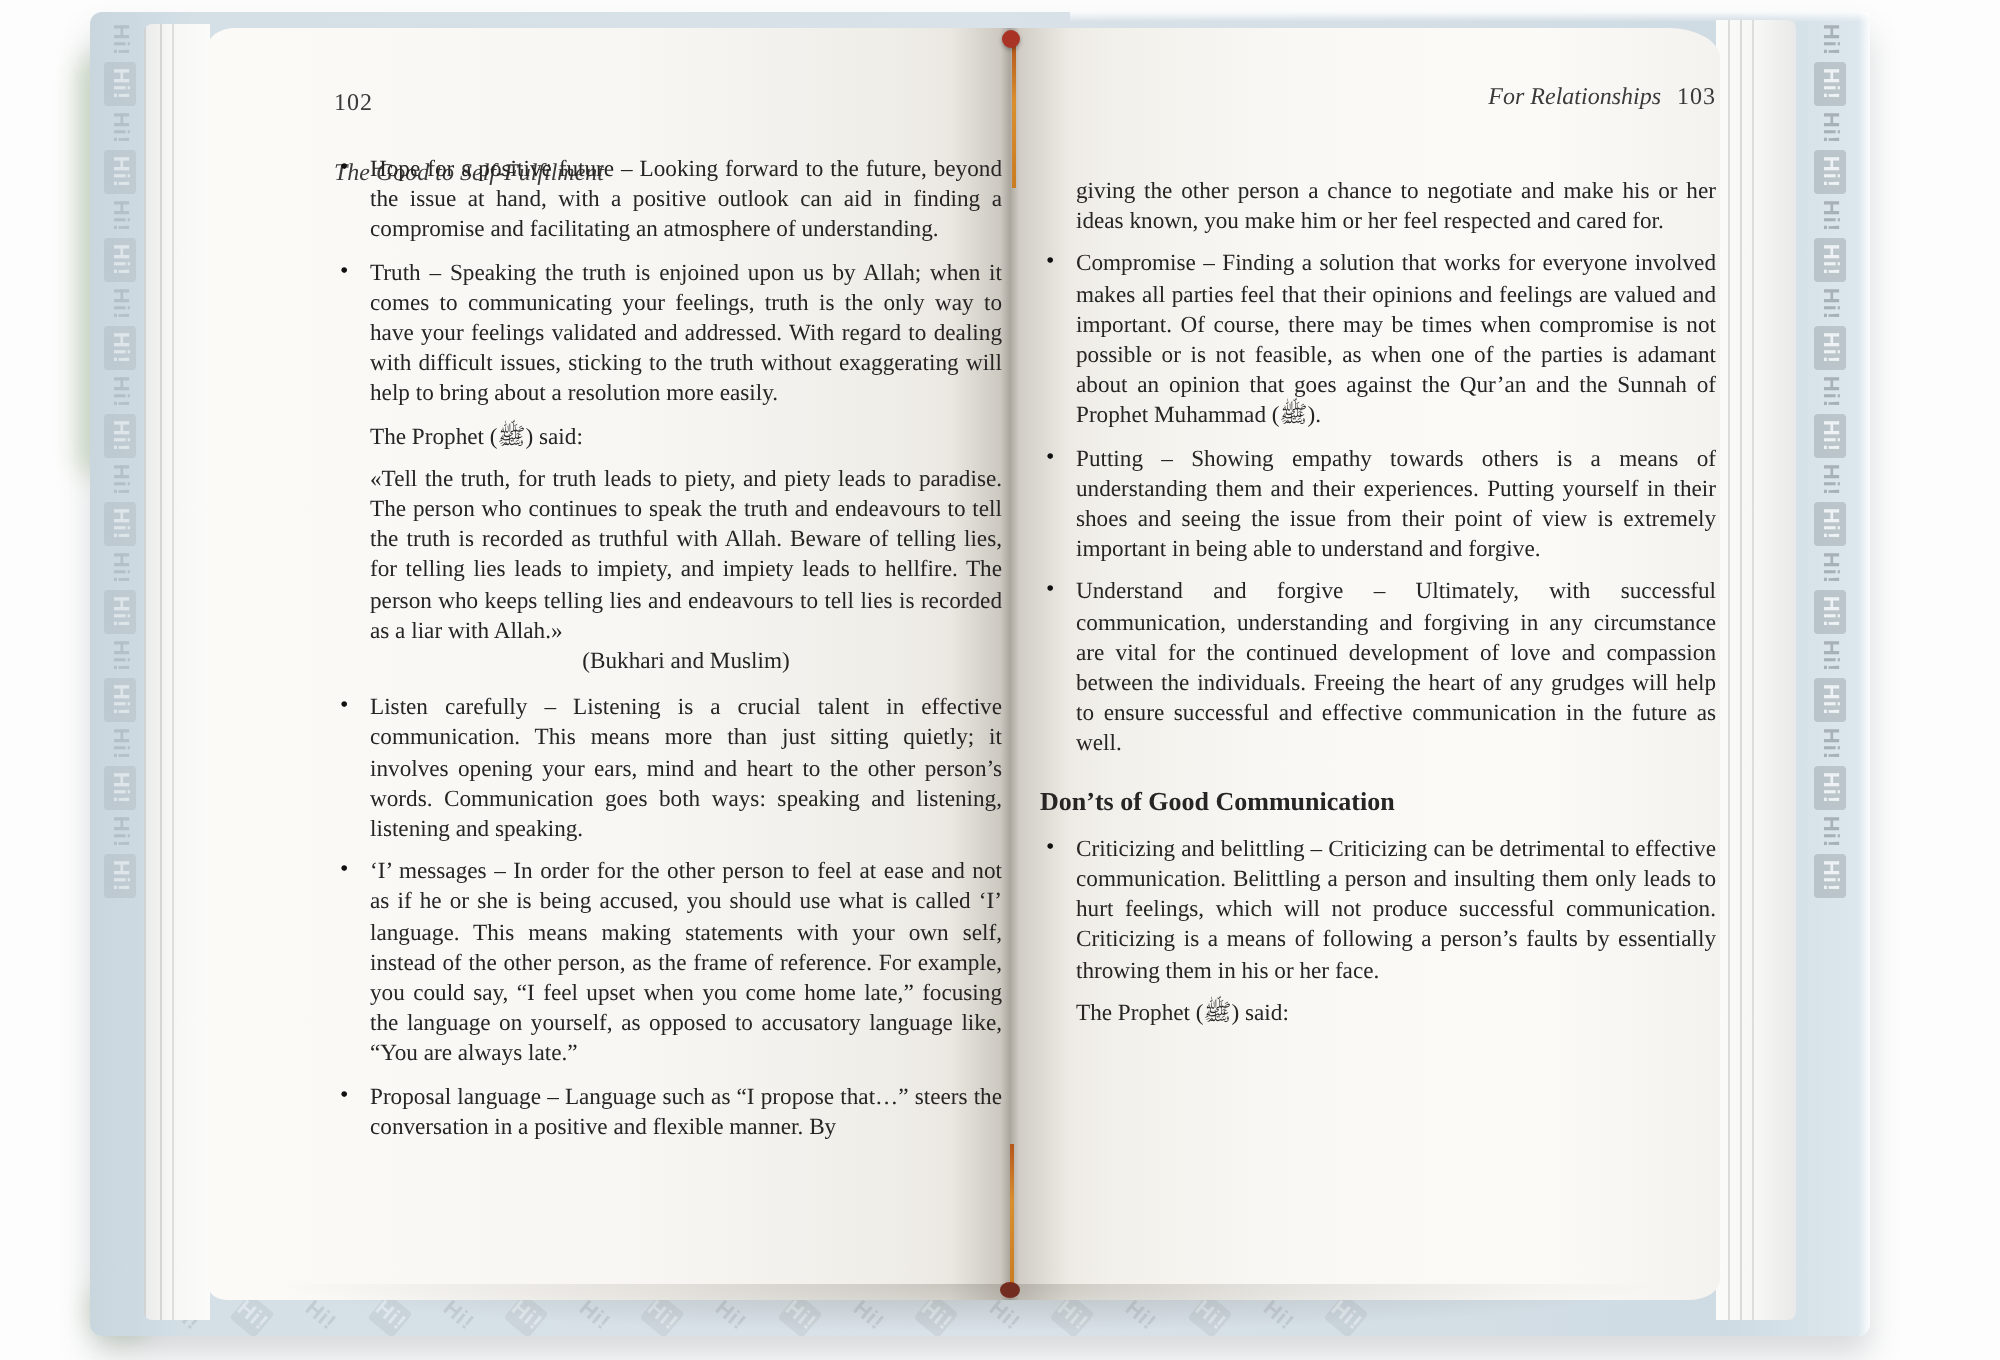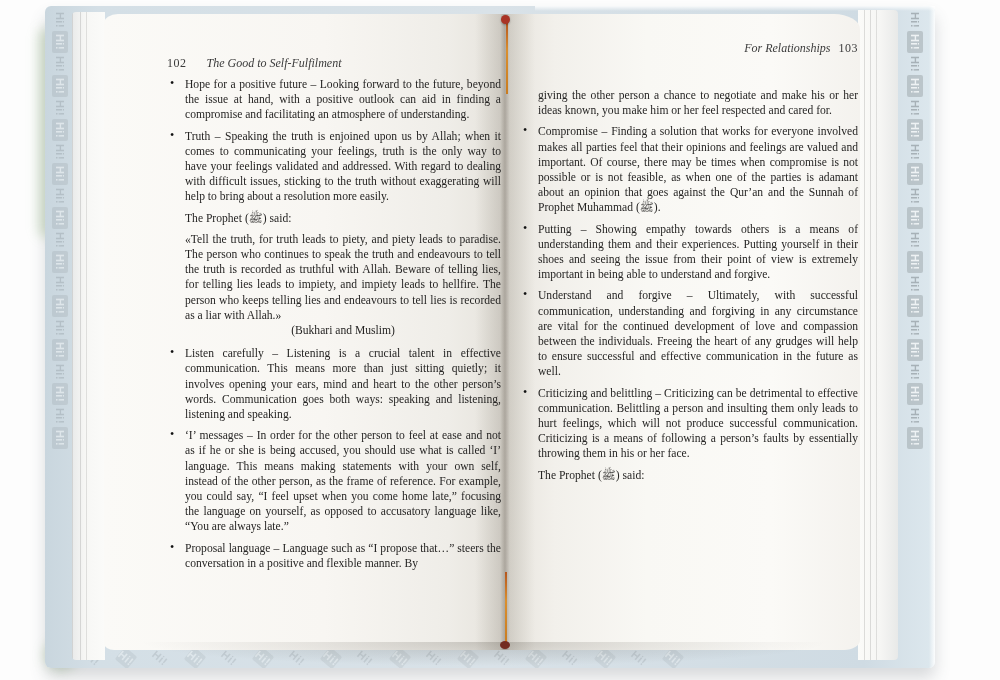--- a/index.html
+++ b/index.html
@@ -63,21 +63,21 @@
   
   .thread { position:absolute; width:2px; background:linear-gradient(to bottom,#b5561d,#da8f2e 40%,#c97c20); }
   .thread-top { left:506px; top:22px; height:72px; }
   .thread-bottom { left:505px; top:572px; height:72px; }
   .knot { position:absolute; border-radius:50%; }
   .knot-top { left:501px; top:15px; width:9px; height:9px; background:#a93325; box-shadow:0 1px 2px rgba(0,0,0,.3); }
   .knot-bottom { left:500px; top:641px; width:10px; height:8px; background:#7e2a1e; }
 
   
   .running-head { position:absolute; display:flex; font-size:12px; color:#3a3a3a; align-items:baseline; }
-  .head-left { left:167px; top:56px; width:334px; gap:20px; }
+  .head-left { left:167px; top:44px; width:334px; gap:20px;flex-direction:column; }
   .head-right { left:520px; top:41px; width:338px; gap:8px; justify-content:flex-end; }
   .running-title { font-style:italic; }
   .page-num { font-style:normal; letter-spacing:.5px; }
 
   .content { position:absolute; width:334px; font-size:11.6px; line-height:15.2px;
              color:#262524; text-align:justify; }
   .content-left { left:167px; top:77px; }
   .content-right { left:520px; top:88px; width:338px; }
 
   .block { position:relative; padding-left:18px; margin-bottom:6px; }
@@ -175,16 +175,17 @@
       <div class="block quote">«Tell the truth, for truth leads to piety, and piety leads to paradise. The person who continues to speak the truth and endeavours to tell the truth is recorded as truthful with Allah. Beware of telling lies, for telling lies leads to impiety, and impiety leads to hellfire. The person who keeps telling lies and endeavours to tell lies is recorded as a liar with Allah.»<div class="attribution">(Bukhari and Muslim)</div></div>
       <div class="block bullet"><span class="dot">•</span><span class="lead">Listen carefully</span> – Listening is a crucial talent in effective communication. This means more than just sitting quietly; it involves opening your ears, mind and heart to the other person’s words. Communication goes both ways: speaking and listening, listening and speaking.</div>
       <div class="block bullet"><span class="dot">•</span><span class="lead">‘I’ messages</span> – In order for the other person to feel at ease and not as if he or she is being accused, you should use what is called ‘I’ language. This means making statements with your own self, instead of the other person, as the frame of reference. For example, you could say, “I feel upset when you come home late,” focusing the language on yourself, as opposed to accusatory language like, “You are always late.”</div>
       <div class="block bullet"><span class="dot">•</span><span class="lead">Proposal language</span> – Language such as “I propose that…” steers the conversation in a positive and flexible manner. By</div>
     </div>
   <div class="content content-right" id="content-right">
       <div class="block para">giving the other person a chance to negotiate and make his or her ideas known, you make him or her feel respected and cared for.</div>
       <div class="block bullet"><span class="dot">•</span><span class="lead">Compromise</span> – Finding a solution that works for everyone involved makes all parties feel that their opinions and feelings are valued and important. Of course, there may be times when compromise is not possible or is not feasible, as when one of the parties is adamant about an opinion that goes against the Qur’an and the Sunnah of Prophet Muhammad (ﷺ).</div>
       <div class="block bullet"><span class="dot">•</span><span class="lead">Putting</span> – Showing empathy towards others is a means of understanding them and their experiences. Putting yourself in their shoes and seeing the issue from their point of view is extremely important in being able to understand and forgive.</div>
       <div class="block bullet"><span class="dot">•</span><span class="lead">Understand and forgive</span> – Ultimately, with successful communication, understanding and forgiving in any circumstance are vital for the continued development of love and compassion between the individuals. Freeing the heart of any grudges will help to ensure successful and effective communication in the future as well.</div>
+      <div class="block heading">Don’ts of Good Communication</div>
       <div class="block bullet"><span class="dot">•</span><span class="lead">Criticizing and belittling</span> – Criticizing can be detrimental to effective communication. Belittling a person and insulting them only leads to hurt feelings, which will not produce successful communication. Criticizing is a means of following a person’s faults by essentially throwing them in his or her face.</div>
       <div class="block para">The Prophet (ﷺ) said:</div>
     </div>
 </div>
 
 </body></html>

